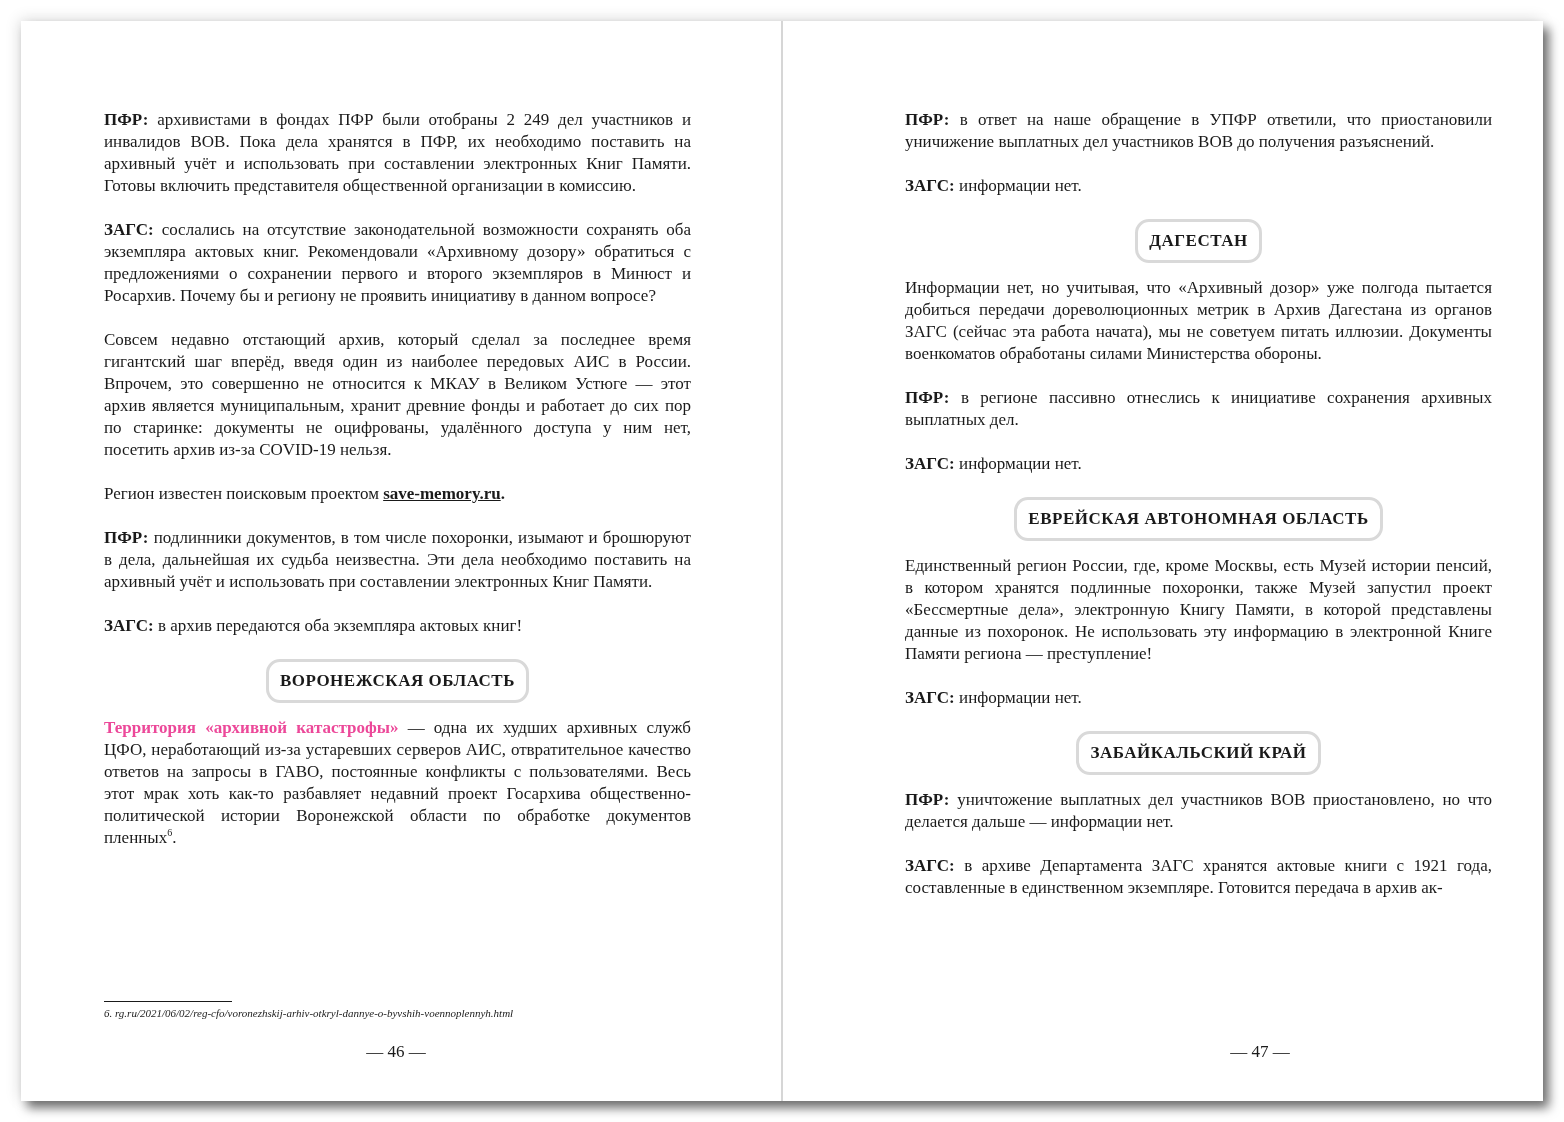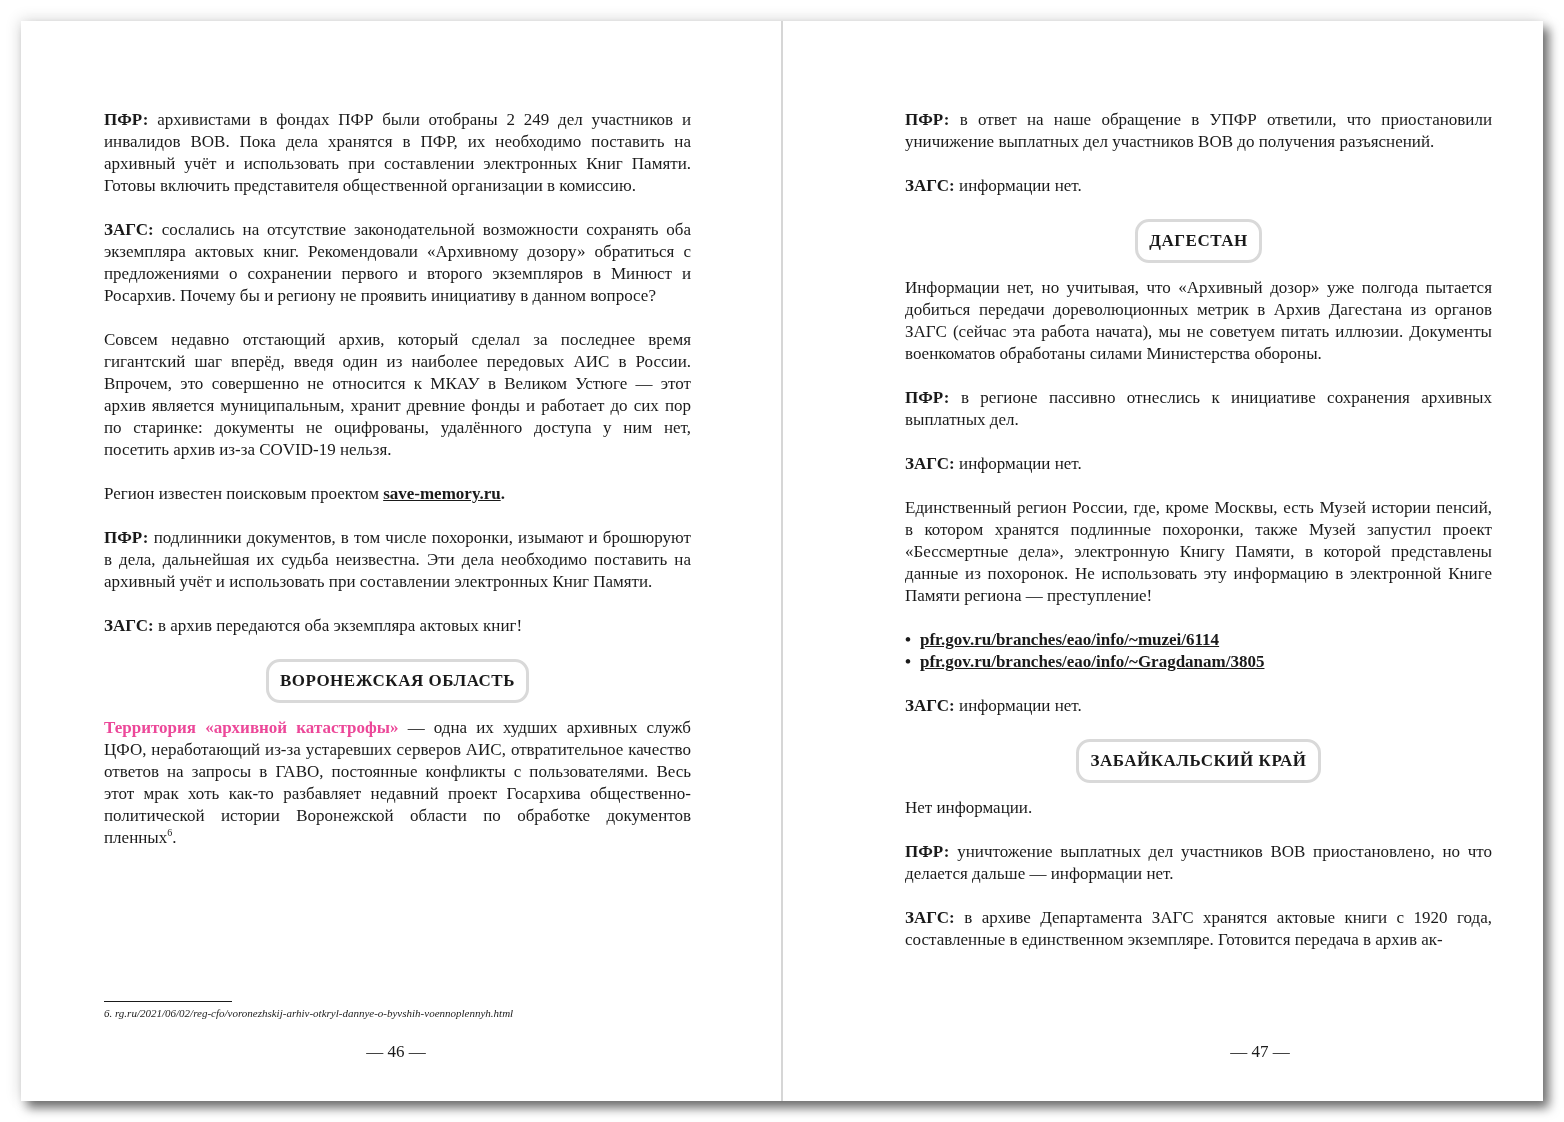--- a/index.html
+++ b/index.html
@@ -86,29 +86,27 @@
       <p><b>ПФР:</b><span> в ответ на наше обращение в УПФР ответили, что приостановили уничижение выплатных дел участников ВОВ до получения разъяснений.</span></p>
       <p><b>ЗАГС:</b><span> информации нет.</span></p>
 
       <div class="head-wrap">
         <span class="head">ДАГЕСТАН</span>
       </div>
       <p>Информации нет, но учитывая, что «Архивный дозор» уже полгода пытается добиться передачи дореволюционных метрик в Архив Дагестана из органов ЗАГС (сейчас эта работа начата), мы не советуем питать иллюзии. Документы военкоматов обработаны силами Министерства обороны.</p>
       <p><b>ПФР:</b><span> в регионе пассивно отнеслись к инициативе сохранения архивных выплатных дел.</span></p>
       <p><b>ЗАГС:</b><span> информации нет.</span></p>
 
+      <div class="head-wrap">
+        <span class="head">ЕВРЕЙСКАЯ АВТОНОМНАЯ ОБЛАСТЬ</span>
+      </div>
       <p>Единственный регион России, где, кроме Москвы, есть Музей истории пенсий, в котором хранятся подлинные похоронки, также Музей запустил проект «Бессмертные дела», электронную Книгу Памяти, в которой представлены данные из похоронок. Не использовать эту информацию в электронной Книге Памяти региона — преступление!</p>
-      <ul class="links">
-        <li><a class="link">pfr.gov.ru/branches/eao/info/~muzei/6114</a></li>
-        <li><a class="link">pfr.gov.ru/branches/eao/info/~Gragdanam/3805</a></li>
-      </ul>
       <p><b>ЗАГС:</b><span> информации нет.</span></p>
 
       <div class="head-wrap">
         <span class="head">ЗАБАЙКАЛЬСКИЙ КРАЙ</span>
       </div>
-      <p>Нет информации.</p>
       <p><b>ПФР:</b><span> уничтожение выплатных дел участников ВОВ приостановлено, но что делается дальше — информации нет.</span></p>
-      <p><b>ЗАГС:</b><span> в архиве Департамента ЗАГС хранятся актовые книги с 1920 года, составленные в единственном экземпляре. Готовится передача в архив ак-</span></p>
+      <p><b>ЗАГС:</b><span> в архиве Департамента ЗАГС хранятся актовые книги с 1921 года, составленные в единственном экземпляре. Готовится передача в архив ак-</span></p>
     </div>
     <div class="pageno">—  47  —</div>
   </div>
 </div>
 
 </body></html>

